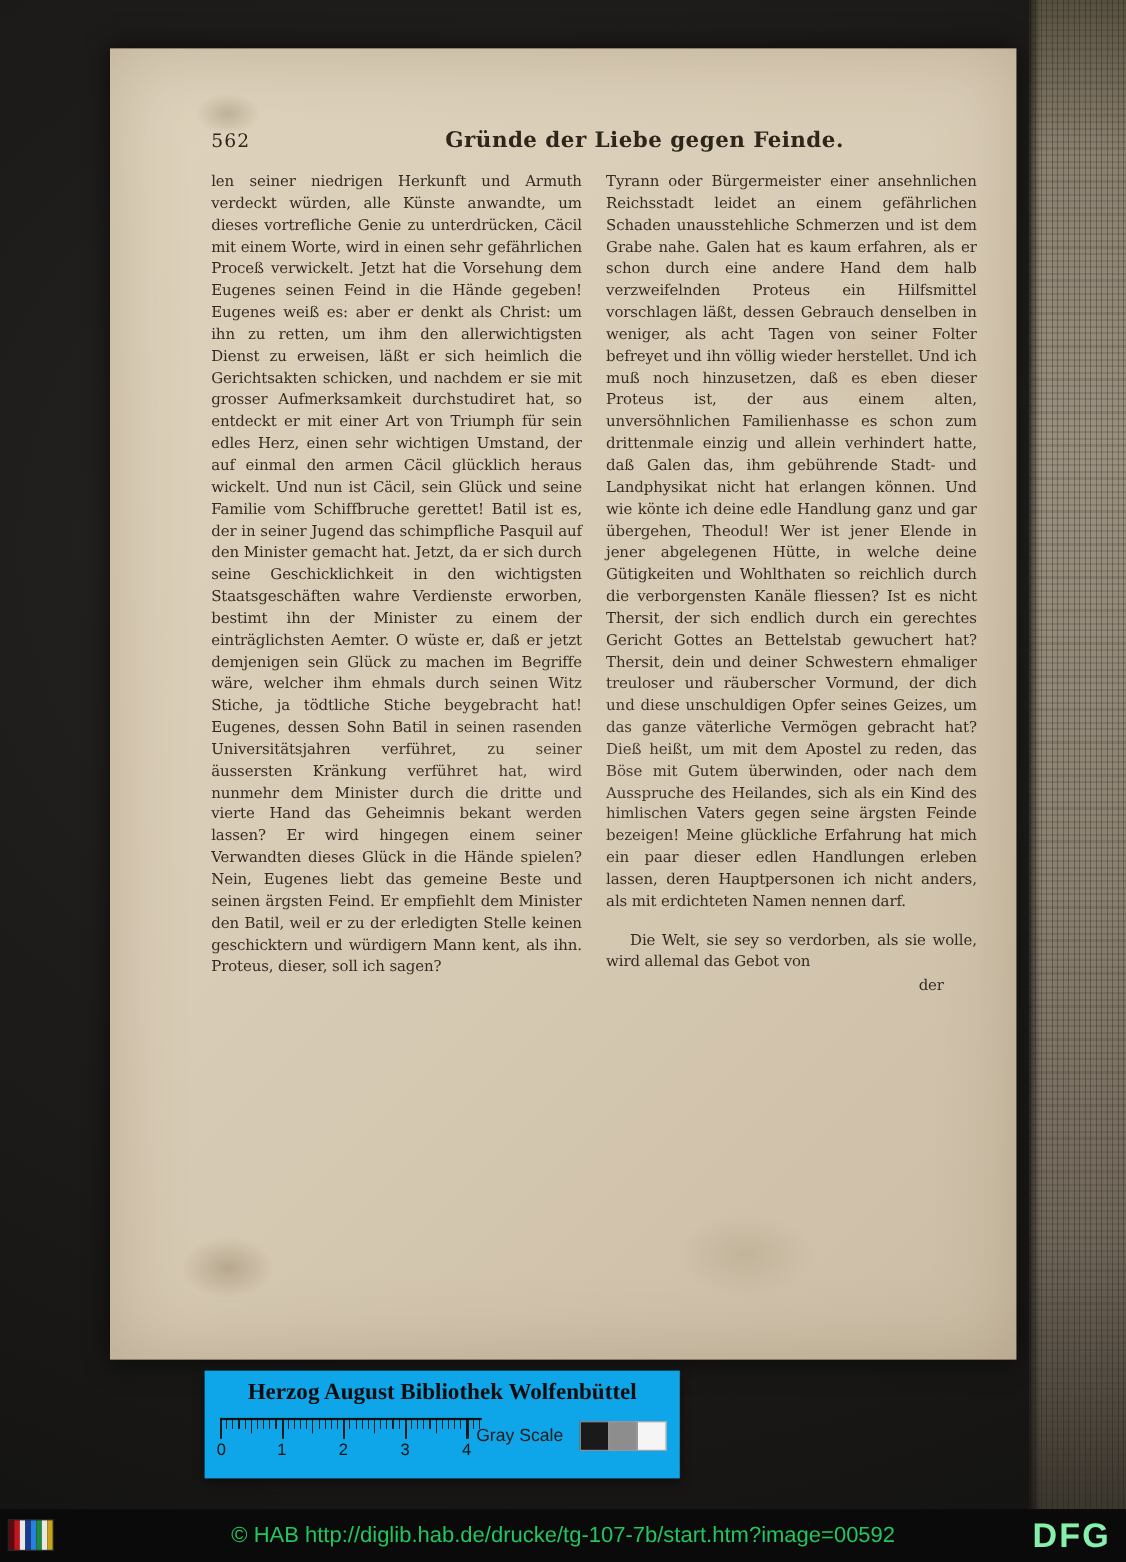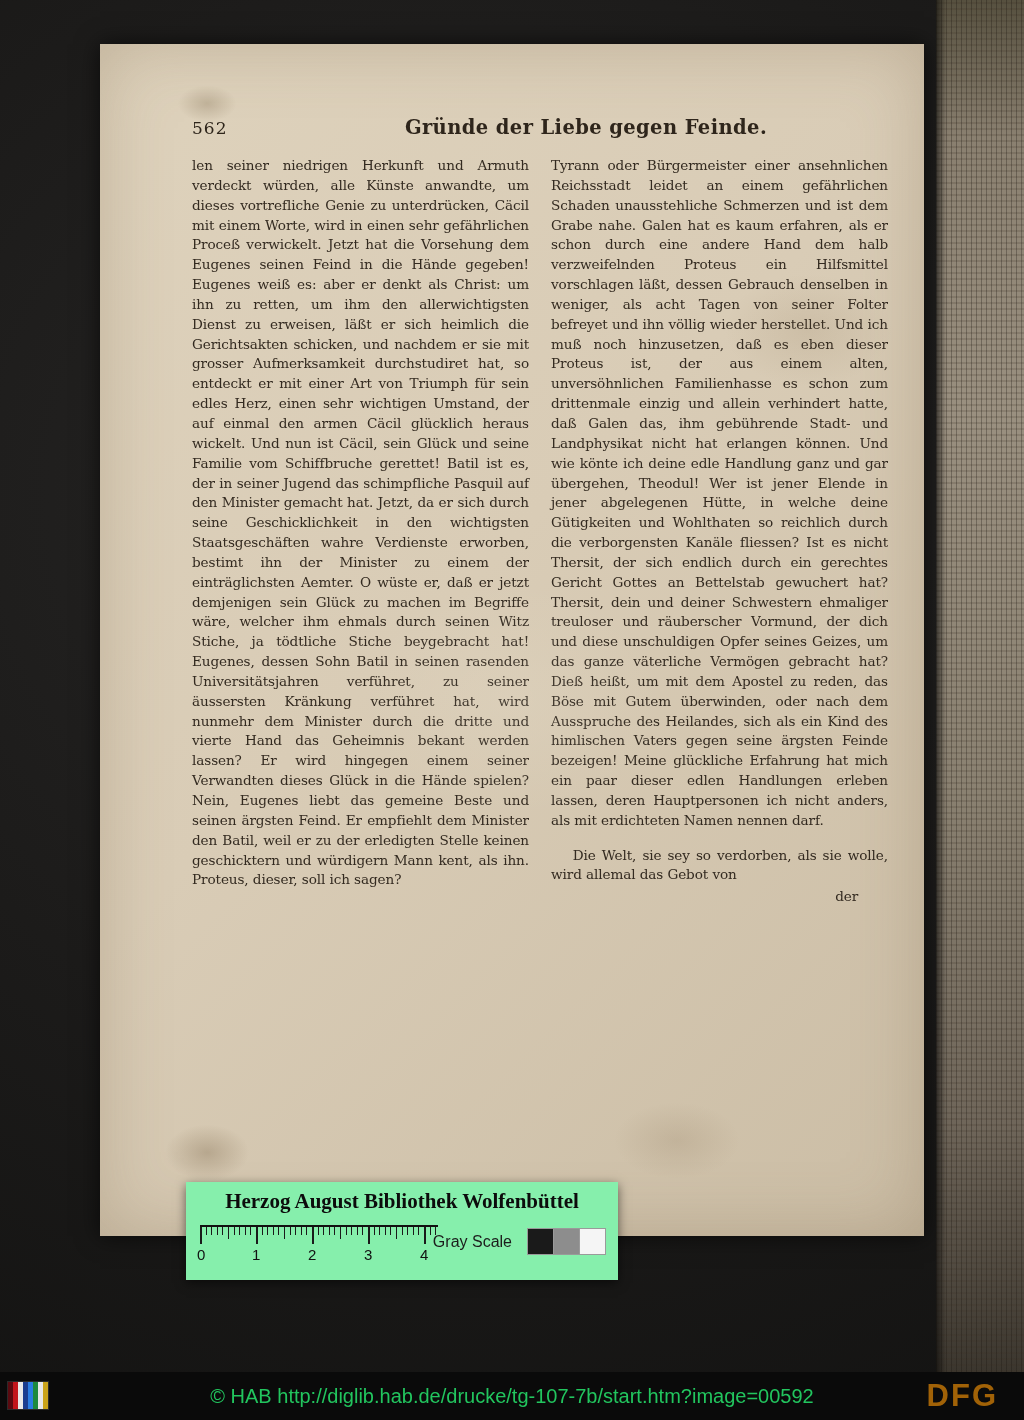--- a/index.html
+++ b/index.html
@@ -55,22 +55,22 @@
   }
   .col{
     width:337px;font-size:13.6px;line-height:1.46;text-align:justify;
     color:#332a20;letter-spacing:-.1px;
   }
   .col p{margin:0;}
   .col p.indent{text-indent:1.6em;margin-top:1.1em;}
   .catchword{text-align:right;padding-right:2.2em;margin-top:.15em;}
   
   .calib-card{
-    position:absolute;left:186px;top:1182px;width:432px;height:98px;
-    background:#86efac;box-shadow:0 3px 10px rgba(0,0,0,.55);
+    position:absolute;left:186px;top:1246px;width:432px;height:98px;
+    background:#0ea5e9;box-shadow:0 3px 10px rgba(0,0,0,.55);
   }
   .card-title{
     text-align:center;margin-top:7px;
     font-family:"Liberation Serif", serif;font-weight:bold;font-size:21px;color:#0c0c0c;
   }
   .card-row{position:absolute;left:14px;top:40px;right:10px;height:52px;}
   .ruler{position:absolute;left:0;top:3px;width:238px;}
   .ruler-ticks{
     height:17px;border-top:2px solid #111;
     background:
@@ -96,23 +96,23 @@
   .color-strip{
     position:absolute;left:8px;top:10px;width:40px;height:27px;display:flex;
     outline:1px solid #2a2a2a;
   }
   .color-strip .cell{flex:1;}
   .copyright{
     position:absolute;left:50%;top:50%;transform:translate(-50%,-50%);
     white-space:nowrap;font-family:"Liberation Sans",sans-serif;font-size:20px;color:#22c55e;text-align:right;
   }
   .dfg{
-    position:absolute;right:26px;top:50%;transform:translateY(-50%);
+    position:absolute;right:14px;top:50%;transform:translateY(-50%);
     font-family:"Liberation Sans",sans-serif;font-weight:bold;font-size:31px;
-    color:#a16207;letter-spacing:2px;
+    color:#86efac;letter-spacing:2px;
   }
 </style>
 </head>
 <body>
 
 <div class="photo-bg"></div>
 
 <div class="book-edge"></div>
 
 <div class="paper">

